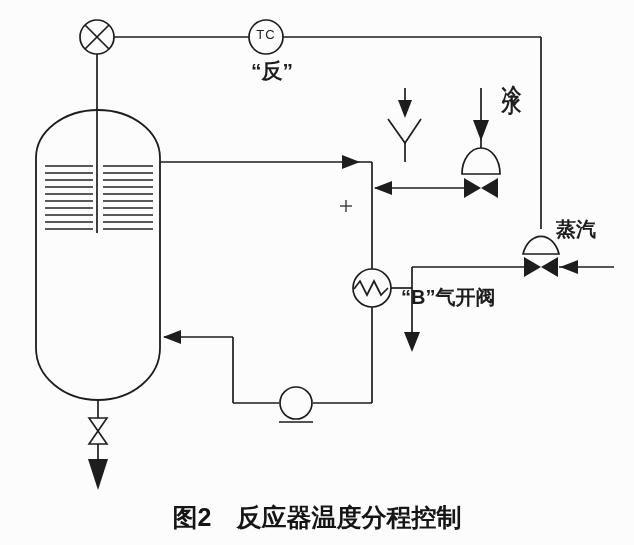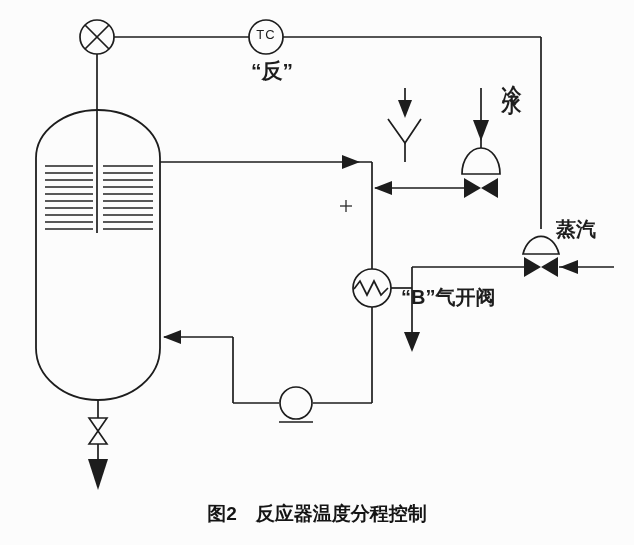--- a/index.html
+++ b/index.html
@@ -26,21 +26,21 @@
     text-align: center;
     font-weight: 400; font-size: 13px; letter-spacing: 1px;
   }
   .lbl-fan  { left: 238px; top: 59px; width: 68px; text-align: center; font-size: 21px; }
   .lbl-cold { left: 501px; top: 69px; writing-mode: vertical-rl; letter-spacing: 10px; }
   .lbl-va   { left: 364px; top: 217px; }
   .lbl-steam{ left: 556px; top: 218px; }
   .lbl-vb   { left: 389px; top: 286px; margin-left: 12px; }
   .caption  {
     position: absolute; left: 155px; top: 501px; width: 324px;
-    text-align: center; font-weight: 700; font-size: 19px;
+    text-align: center; font-weight: 700; font-size: 25px;
     color: #151515; white-space: nowrap;
   }
 </style>
 </head>
 <body>
 
 <div class="stage">
 
   <svg width="634" height="545" viewBox="0 0 634 545">
 

